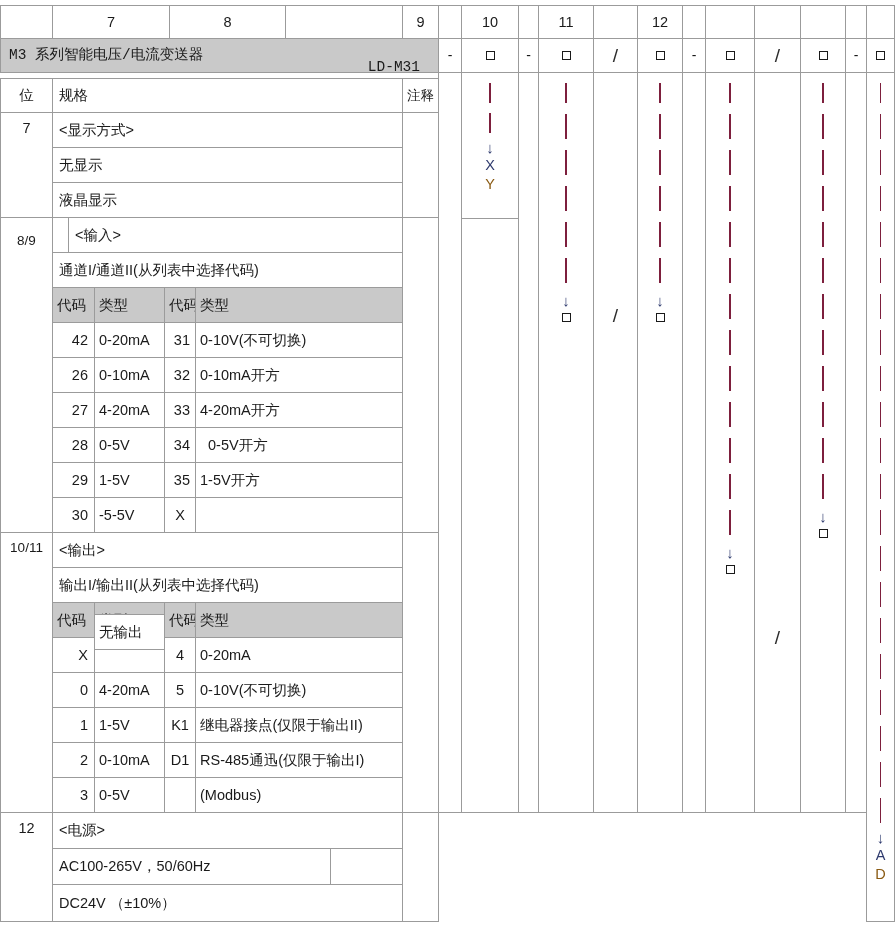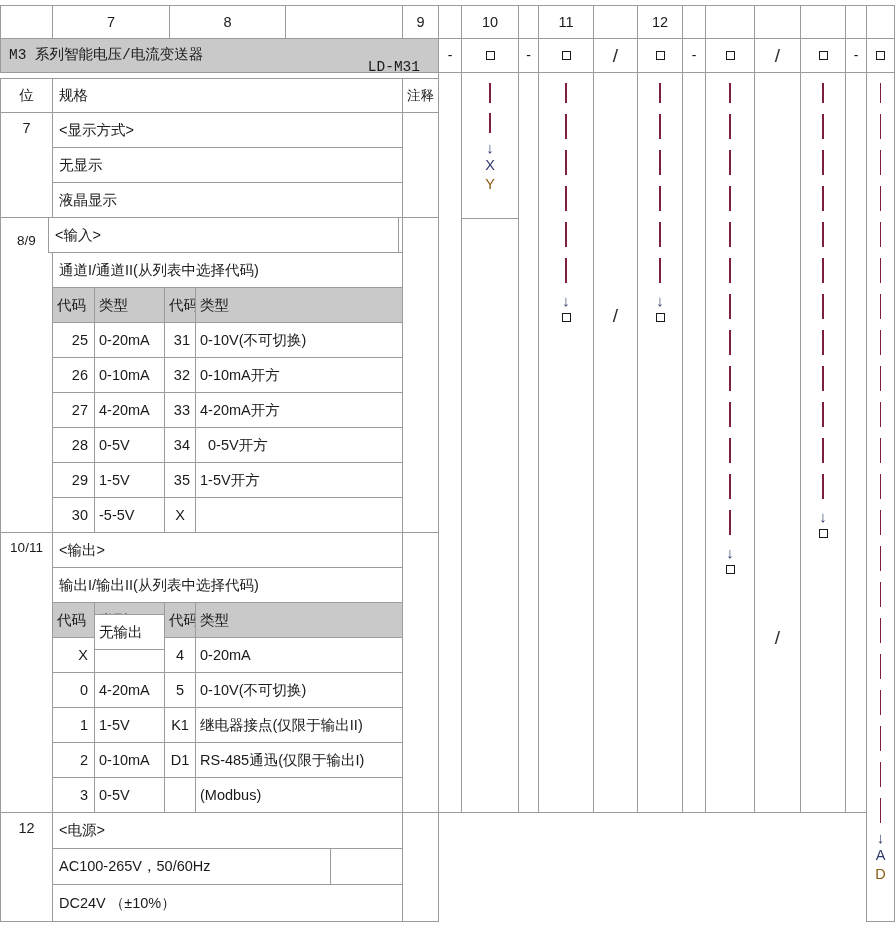--- a/index.html
+++ b/index.html
@@ -159,29 +159,29 @@
   <div class="cell" style="left:52px;top:78px;width:351px;height:35px;">规格</div>
   <div class="cell c-center" style="left:402px;top:78px;width:37px;height:35px;padding:0 1px;font-size:13.5px;">注释</div>
 
   <div class="cell c-center" style="left:0px;top:112px;width:53px;height:106px;align-items:flex-start;padding-top:7px;">7</div>
   <div class="cell" style="left:52px;top:112px;width:351px;height:36px;">&lt;显示方式&gt;</div>
   <div class="cell" style="left:52px;top:147px;width:351px;height:36px;">无显示</div>
   <div class="cell" style="left:52px;top:182px;width:351px;height:36px;">液晶显示</div>
   <div class="cell" style="left:402px;top:112px;width:37px;height:106px;"></div>
 
   <div class="cell c-center" style="left:0px;top:217px;width:53px;height:316px;align-items:flex-start;padding-top:15px;font-size:13.5px;">8/9</div>
-  <div class="cell" style="left:48px;top:217px;width:351px;height:36px;">&lt;输入&gt;</div>
+  <div class="cell" style="left:68px;top:217px;width:351px;height:36px;">&lt;输入&gt;</div>
   <div class="cell" style="left:52px;top:252px;width:351px;height:36px;">通道I/通道II(从列表中选择代码)</div>
 
   <div class="cell gray" style="left:52px;top:287px;width:43px;height:36px;padding:0 4px;">代码</div>
   <div class="cell gray" style="left:94px;top:287px;width:71px;height:36px;padding:0 4px;">类型</div>
   <div class="cell gray" style="left:164px;top:287px;width:32px;height:36px;padding:0 4px;">代码</div>
   <div class="cell gray" style="left:195px;top:287px;width:208px;height:36px;padding:0 4px;">类型</div>
 
-  <div class="cell c-right" style="left:52px;top:322px;width:43px;height:36px;padding:0 6px;">25</div>
+  <div class="cell c-right" style="left:52px;top:322px;width:43px;height:36px;padding:0 6px;">42</div>
   <div class="cell" style="left:94px;top:322px;width:71px;height:36px;padding:0 4px;">0-20mA</div>
   <div class="cell c-right" style="left:164px;top:322px;width:32px;height:36px;padding:0 5px;">31</div>
   <div class="cell" style="left:195px;top:322px;width:208px;height:36px;padding:0 4px;">0-10V(不可切换)</div>
 
   <div class="cell c-right" style="left:52px;top:357px;width:43px;height:36px;padding:0 6px;">26</div>
   <div class="cell" style="left:94px;top:357px;width:71px;height:36px;padding:0 4px;">0-10mA</div>
   <div class="cell c-right" style="left:164px;top:357px;width:32px;height:36px;padding:0 5px;">32</div>
   <div class="cell" style="left:195px;top:357px;width:208px;height:36px;padding:0 4px;">0-10mA开方</div>
 
   <div class="cell c-right" style="left:52px;top:392px;width:43px;height:36px;padding:0 6px;">27</div>

